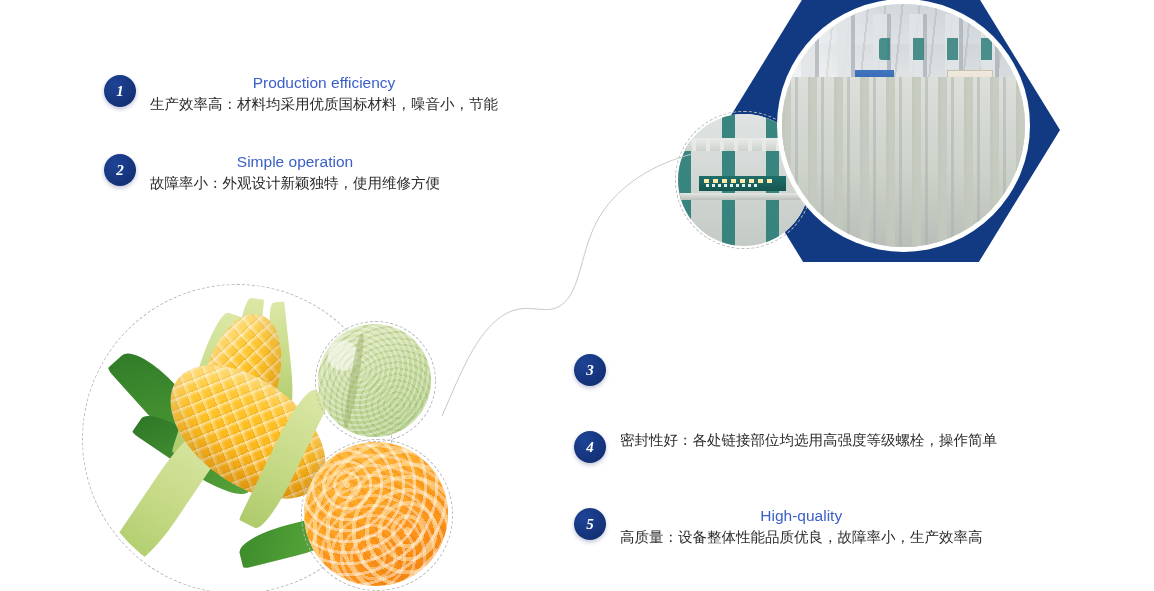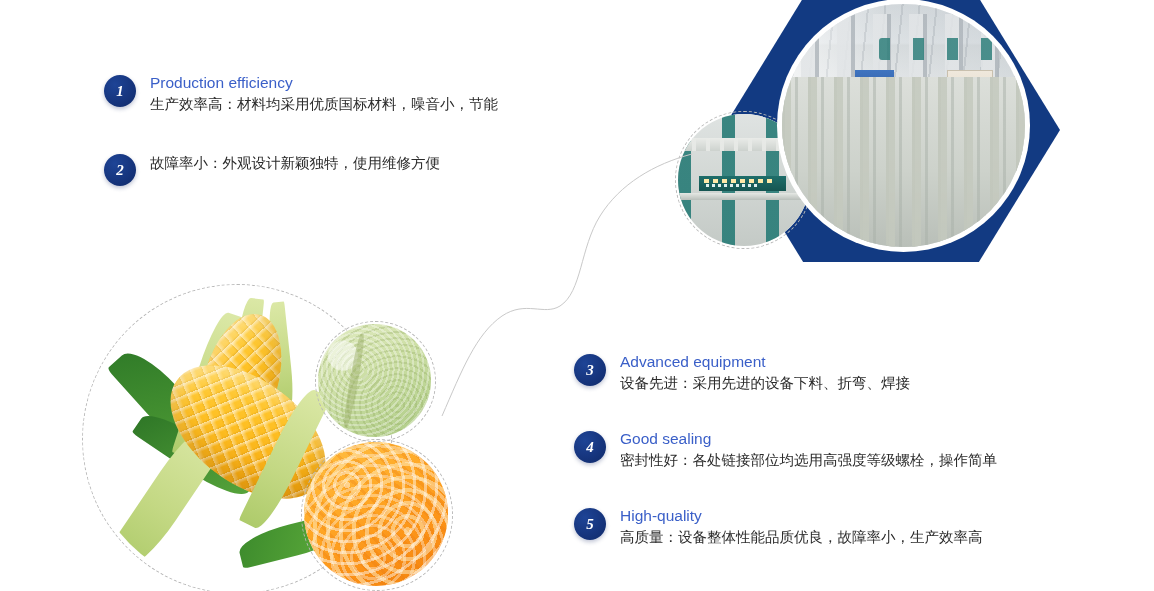--- a/index.html
+++ b/index.html
@@ -51,20 +51,21 @@
   .feature-text {
     margin-left: 14px;
     padding-top: 0px;
   }
   .feature-title {
     color: #3a5fc8;
     font-size: 15.5px;
     line-height: 20px;
     white-space: nowrap;
     font-weight: 400;
+    text-align: center;
   }
   .feature-desc {
     color: #2b2b2b;
     font-size: 14.5px;
     line-height: 21px;
     white-space: nowrap;
     margin-top: 1px;
     font-family: "DejaVu Sans", "Liberation Sans", sans-serif;
     text-align: center;
   }
@@ -524,40 +525,36 @@
       <div class="feature-title">Production efficiency</div>
       <div class="feature-desc">生产效率高：材料均采用优质国标材料，噪音小，节能</div>
     </div>
   </div>
 
   <div class="feature-item" style="left:104px; top:152px;">
     <div class="badge">
       <span class="badge-num">2</span>
     </div>
     <div class="feature-text">
+      <div class="feature-title">Simple operation</div>
       <div class="feature-desc">故障率小：外观设计新颖独特，使用维修方便</div>
     </div>
   </div>
 
   <div class="feature-item" style="left:574px; top:352px;">
     <div class="badge">
       <span class="badge-num">3</span>
     </div>
-    <div class="feature-text">
-      <div class="feature-title">Advanced equipment</div>
-      <div class="feature-desc">设备先进：采用先进的设备下料、折弯、焊接</div>
-    </div>
   </div>
 
   <div class="feature-item" style="left:574px; top:429px;">
     <div class="badge">
       <span class="badge-num">4</span>
     </div>
     <div class="feature-text">
-      <div class="feature-title">Good sealing</div>
       <div class="feature-desc">密封性好：各处链接部位均选用高强度等级螺栓，操作简单</div>
     </div>
   </div>
 
   <div class="feature-item" style="left:574px; top:506px;">
     <div class="badge">
       <span class="badge-num">5</span>
     </div>
     <div class="feature-text">
       <div class="feature-title">High-quality</div>

